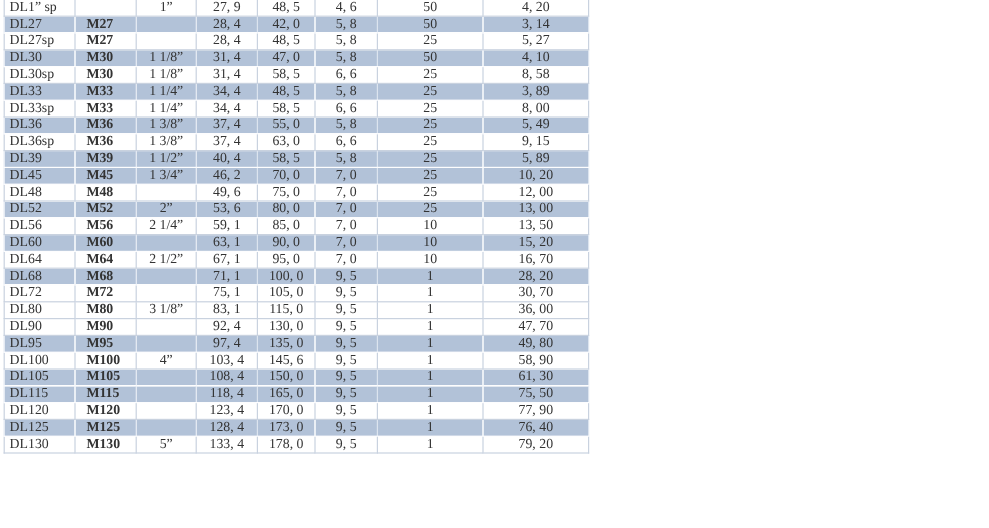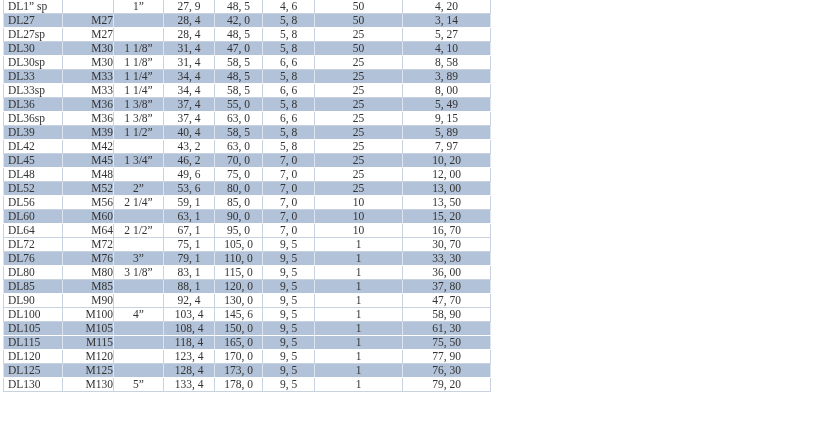--- a/index.html
+++ b/index.html
@@ -36,22 +36,23 @@
     color: var(--text-color, #333333);
     text-align: center;
     white-space: nowrap;
     overflow: hidden;
   }
   table.data-table td.col1 {
     text-align: left;
     padding-left: 4px;
   }
   table.data-table td.col2 {
-    text-align: right;
+    text-align: left;
     padding-left: 9px;
+    font-weight: bold;
   }
   tr.shaded td {
     background: var(--shade-color, #b2c2d8);
     border-left-color: #dce4ef;
     border-right-color: #dce4ef;
     border-bottom-color: #fdfdfe;
   }
 </style>
 </head>
 <body style="background: rgb(255, 255, 255);">
@@ -162,30 +163,20 @@
         <tr class="shaded">
           <td class="col1">DL39</td>
           <td class="col2">M39</td>
           <td class="col3">1 1/2”</td>
           <td class="col4">40, 4</td>
           <td class="col5">58, 5</td>
           <td class="col6">5, 8</td>
           <td class="col7">25</td>
           <td class="col8">5, 89</td>
         </tr>
-        <tr>
-          <td class="col1">DL42</td>
-          <td class="col2">M42</td>
-          <td class="col3"></td>
-          <td class="col4">43, 2</td>
-          <td class="col5">63, 0</td>
-          <td class="col6">5, 8</td>
-          <td class="col7">25</td>
-          <td class="col8">7, 97</td>
-        </tr>
         <tr class="shaded">
           <td class="col1">DL45</td>
           <td class="col2">M45</td>
           <td class="col3">1 3/4”</td>
           <td class="col4">46, 2</td>
           <td class="col5">70, 0</td>
           <td class="col6">7, 0</td>
           <td class="col7">25</td>
           <td class="col8">10, 20</td>
         </tr>
@@ -232,69 +223,69 @@
         <tr>
           <td class="col1">DL64</td>
           <td class="col2">M64</td>
           <td class="col3">2 1/2”</td>
           <td class="col4">67, 1</td>
           <td class="col5">95, 0</td>
           <td class="col6">7, 0</td>
           <td class="col7">10</td>
           <td class="col8">16, 70</td>
         </tr>
+        <tr class="shaded">
+          <td class="col1">DL68</td>
+          <td class="col2">M68</td>
+          <td class="col3"></td>
+          <td class="col4">71, 1</td>
+          <td class="col5">100, 0</td>
+          <td class="col6">9, 5</td>
+          <td class="col7">1</td>
+          <td class="col8">28, 20</td>
+        </tr>
         <tr>
           <td class="col1">DL72</td>
           <td class="col2">M72</td>
           <td class="col3"></td>
           <td class="col4">75, 1</td>
           <td class="col5">105, 0</td>
           <td class="col6">9, 5</td>
           <td class="col7">1</td>
           <td class="col8">30, 70</td>
-        </tr>
-        <tr class="shaded">
-          <td class="col1">DL76</td>
-          <td class="col2">M76</td>
-          <td class="col3">3”</td>
-          <td class="col4">79, 1</td>
-          <td class="col5">110, 0</td>
-          <td class="col6">9, 5</td>
-          <td class="col7">1</td>
-          <td class="col8">33, 30</td>
         </tr>
         <tr>
           <td class="col1">DL80</td>
           <td class="col2">M80</td>
           <td class="col3">3 1/8”</td>
           <td class="col4">83, 1</td>
           <td class="col5">115, 0</td>
           <td class="col6">9, 5</td>
           <td class="col7">1</td>
           <td class="col8">36, 00</td>
         </tr>
-        <tr class="shaded">
-          <td class="col1">DL85</td>
-          <td class="col2">M85</td>
-          <td class="col3"></td>
-          <td class="col4">88, 1</td>
-          <td class="col5">120, 0</td>
-          <td class="col6">9, 5</td>
-          <td class="col7">1</td>
-          <td class="col8">37, 80</td>
-        </tr>
         <tr>
           <td class="col1">DL90</td>
           <td class="col2">M90</td>
           <td class="col3"></td>
           <td class="col4">92, 4</td>
           <td class="col5">130, 0</td>
           <td class="col6">9, 5</td>
           <td class="col7">1</td>
           <td class="col8">47, 70</td>
+        </tr>
+        <tr class="shaded">
+          <td class="col1">DL95</td>
+          <td class="col2">M95</td>
+          <td class="col3"></td>
+          <td class="col4">97, 4</td>
+          <td class="col5">135, 0</td>
+          <td class="col6">9, 5</td>
+          <td class="col7">1</td>
+          <td class="col8">49, 80</td>
         </tr>
         <tr>
           <td class="col1">DL100</td>
           <td class="col2">M100</td>
           <td class="col3">4”</td>
           <td class="col4">103, 4</td>
           <td class="col5">145, 6</td>
           <td class="col6">9, 5</td>
           <td class="col7">1</td>
           <td class="col8">58, 90</td>
@@ -330,21 +321,21 @@
           <td class="col8">77, 90</td>
         </tr>
         <tr class="shaded">
           <td class="col1">DL125</td>
           <td class="col2">M125</td>
           <td class="col3"></td>
           <td class="col4">128, 4</td>
           <td class="col5">173, 0</td>
           <td class="col6">9, 5</td>
           <td class="col7">1</td>
-          <td class="col8">76, 30</td>
+          <td class="col8">76, 40</td>
         </tr>
         <tr>
           <td class="col1">DL130</td>
           <td class="col2">M130</td>
           <td class="col3">5”</td>
           <td class="col4">133, 4</td>
           <td class="col5">178, 0</td>
           <td class="col6">9, 5</td>
           <td class="col7">1</td>
           <td class="col8">79, 20</td>

